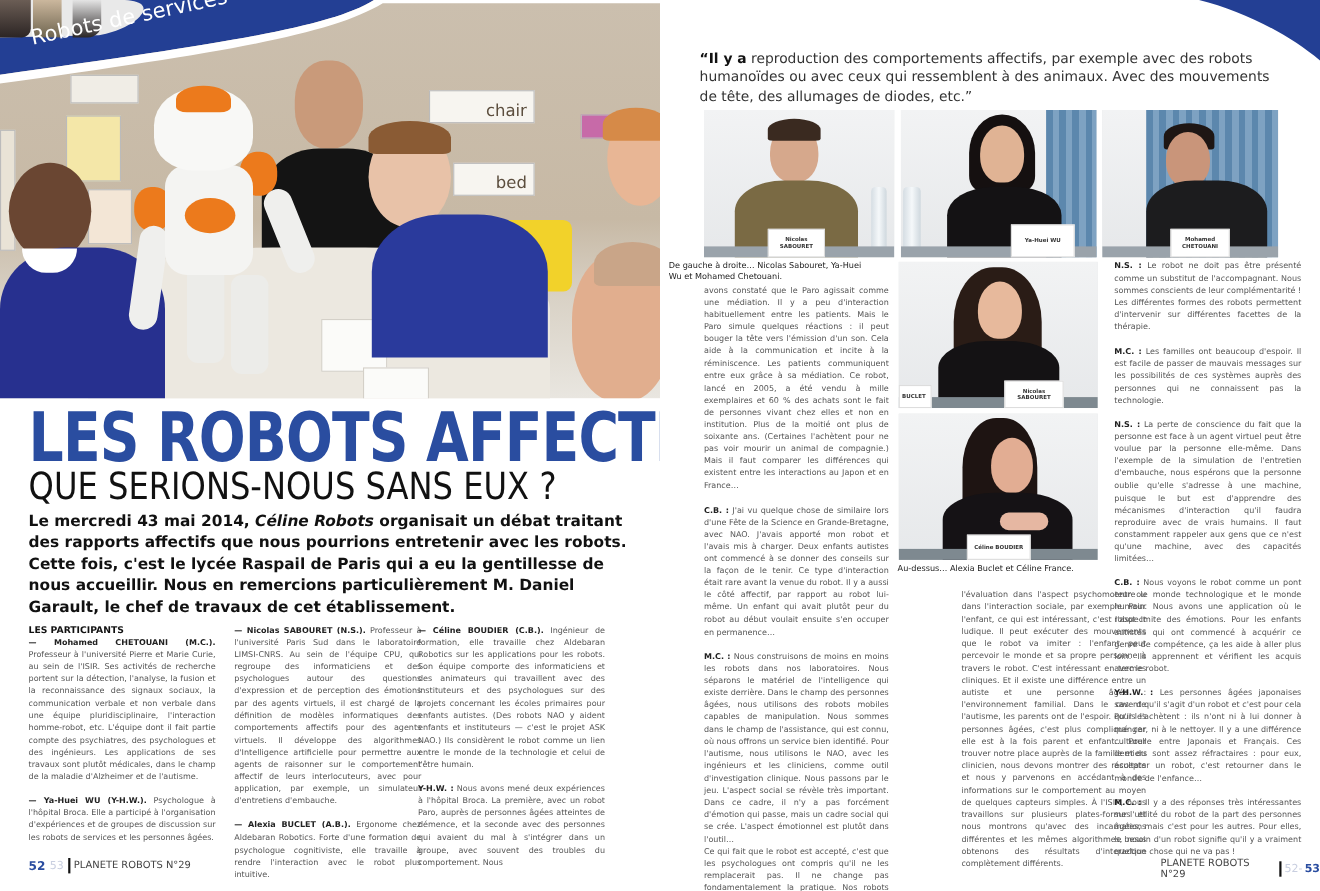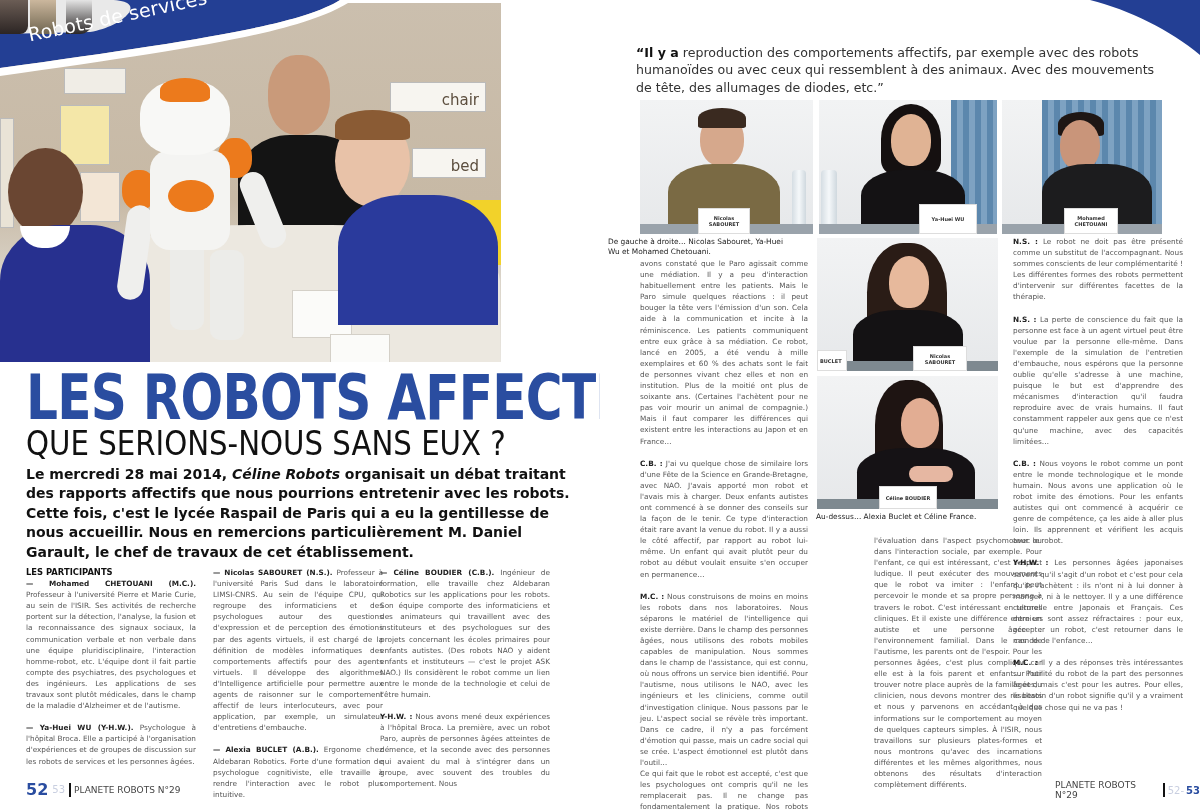--- a/index.html
+++ b/index.html
@@ -4,21 +4,21 @@
 <style>
   * { box-sizing: border-box; margin: 0; padding: 0; }
   html, body { width: 1200px; height: 810px; overflow: hidden; background: #fff; }
   body { font-family: "DejaVu Sans", sans-serif; color: #333; position: relative; }
 
   .spread { position: absolute; left: 0; top: 0; width: 1200px; height: 810px; }
   .page-left { position: absolute; left: 0; top: 0; width: 600px; height: 810px; background: #fff; }
   .page-right { position: absolute; left: 600px; top: 0; width: 600px; height: 810px; background: #fff; }
 
   
-  .hero { position: absolute; left: 0; top: 0; width: 501px; height: 362px; overflow: hidden;
+  .hero { position: absolute; left: 0; top: 0; width: 600px; height: 362px; overflow: hidden;
           background: linear-gradient(180deg, #cbbfae 0%, #c7b9a5 55%, #d9d2c6 75%, #e9e6e0 100%); }
   .hero .wall-card { position: absolute; background: #f7f5f0; border: 1px solid #bbb; }
   .hero .chair-card { left: 390px; top: 82px; width: 96px; height: 30px; }
   .hero .bed-card { left: 412px; top: 148px; width: 74px; height: 30px; }
   .hero .card-text { position: absolute; right: 6px; bottom: 2px; font-family: "DejaVu Sans", sans-serif; font-size: 15px; color: #5c4e3e; }
   .hero .small-card { position: absolute; background: #f0ede6; border: 1px solid #bbb; }
   .hero .table { position: absolute; left: 80px; top: 225px; width: 420px; height: 140px; background: #ece8e0; border-radius: 40% 40% 0 0; }
   .hero .paper { position: absolute; background: #fbfbf9; border: 1px solid #d4d0c8; }
 
   
@@ -57,21 +57,21 @@
   .col-l1 { left: 26px; top: 567px; width: 170px; }
   .col-l2 { left: 213px; top: 567px; width: 170px; }
   .col-l3 { left: 380px; top: 567px; width: 170px; }
 
   .col-r1 { left: 640px; top: 258px; width: 168px; }
   .col-r2 { left: 826px; top: 535px; width: 168px; margin-left: 48px; }
   .col-r3 { left: 1013px; top: 236px; width: 170px; }
 
   
   .folio-left { position: absolute; left: 26px; top: 780px; font-family: "DejaVu Sans", sans-serif; font-size: 9px; color: #444; display: flex; align-items: center; }
-  .folio-left .pnum { font-weight: bold; color: #2a4da0; font-size: 16px; margin-right: 4px; }
+  .folio-left .pnum { font-weight: bold; color: #2a4da0; font-size: 11px; margin-right: 4px; }
   .folio-left .pnum-faint { color: #c9cfe0; font-size: 10px; margin-right: 4px; }
   .folio-bar { display: inline-block; width: 2px; height: 14px; background: #111; margin-right: 3px; }
   .folio-right { position: absolute; left: 1055px; top: 780px; font-family: "DejaVu Sans", sans-serif; font-size: 9px; color: #444; display: flex; align-items: center; }
   .folio-right .pnum { font-weight: bold; color: #2a4da0; font-size: 10px; margin-left: 2px; }
   .folio-right .pnum-faint { color: #c9cfe0; font-size: 10px; margin-left: 3px; }
 
   
   .corner-swoosh { position: absolute; left: 1090px; top: 0; }
   .pull-quote { position: absolute; left: 636px; top: 44px; width: 520px; font-family: "DejaVu Sans", sans-serif; font-size: 12.6px; line-height: 17.4px; color: #333; }
   .pull-quote b { color: #111; }
@@ -151,21 +151,21 @@
       <div class="thumb" style="left:30px;width:26px;background:linear-gradient(180deg,#cbb79d,#6f6550);"></div>
       <div class="thumb" style="left:66px;width:26px;background:linear-gradient(180deg,#e4e4e4,#2a2626);border-radius:0 0 12px 0;"></div>
       <div class="banner-title">Robots de services</div>
     </div>
 
     <div class="headline">
       <span>LES ROBOTS AFFECTIFS</span>
     </div>
     <div class="subhead">QUE SERIONS-NOUS SANS EUX ?</div>
 
-    <div class="standfirst"><span>Le mercredi 28 mai 2014, </span><em>Céline Robots</em><span> organisait un débat traitant des rapports affectifs que nous pourrions entretenir avec les robots. Cette fois, c'est le lycée Raspail de Paris qui a eu la gentillesse de nous accueillir. Nous en remercions particulièrement M. Daniel Garault, le chef de travaux de cet établissement.</span></div>
+    <div class="standfirst"><span>Le mercredi 43 mai 2014, </span><em>Céline Robots</em><span> organisait un débat traitant des rapports affectifs que nous pourrions entretenir avec les robots. Cette fois, c'est le lycée Raspail de Paris qui a eu la gentillesse de nous accueillir. Nous en remercions particulièrement M. Daniel Garault, le chef de travaux de cet établissement.</span></div>
 
     <div class="col col-l1">
       <p class="section-label">LES PARTICIPANTS</p>
       <p><b>— Mohamed CHETOUANI (M.C.).</b><span> Professeur à l'université Pierre et Marie Curie, au sein de l'ISIR. Ses activités de recherche portent sur la détection, l'analyse, la fusion et la reconnaissance des signaux sociaux, la communication verbale et non verbale dans une équipe pluridisciplinaire, l'interaction homme-robot, etc. L'équipe dont il fait partie compte des psychiatres, des psychologues et des ingénieurs. Les applications de ses travaux sont plutôt médicales, dans le champ de la maladie d'Alzheimer et de l'autisme.</span></p>
       <p><b>— Ya-Huei WU (Y-H.W.).</b><span> Psychologue à l'hôpital Broca. Elle a participé à l'organisation d'expériences et de groupes de discussion sur les robots de services et les personnes âgées.</span></p>
     </div>
 
     <div class="col col-l2">
       <p><b>— Nicolas SABOURET (N.S.).</b><span> Professeur à l'université Paris Sud dans le laboratoire LIMSI-CNRS. Au sein de l'équipe CPU, qui regroupe des informaticiens et des psychologues autour des questions d'expression et de perception des émotions par des agents virtuels, il est chargé de la définition de modèles informatiques des comportements affectifs pour des agents virtuels. Il développe des algorithmes d'Intelligence artificielle pour permettre aux agents de raisonner sur le comportement affectif de leurs interlocuteurs, avec pour application, par exemple, un simulateur d'entretiens d'embauche.</span></p>
       <p><b>— Alexia BUCLET (A.B.).</b><span> Ergonome chez Aldebaran Robotics. Forte d'une formation de psychologue cognitiviste, elle travaille à rendre l'interaction avec le robot plus intuitive.</span></p>
@@ -253,20 +253,21 @@
     <p style="margin-bottom:0;"><b>M.C. :</b><span> Nous construisons de moins en moins les robots dans nos laboratoires. Nous séparons le matériel de l'intelligence qui existe derrière. Dans le champ des personnes âgées, nous utilisons des robots mobiles capables de manipulation. Nous sommes dans le champ de l'assistance, qui est connu, où nous offrons un service bien identifié. Pour l'autisme, nous utilisons le NAO, avec les ingénieurs et les cliniciens, comme outil d'investigation clinique. Nous passons par le jeu. L'aspect social se révèle très important. Dans ce cadre, il n'y a pas forcément d'émotion qui passe, mais un cadre social qui se crée. L'aspect émotionnel est plutôt dans l'outil…</span></p>
     <p>Ce qui fait que le robot est accepté, c'est que les psychologues ont compris qu'il ne les remplacerait pas. Il ne change pas fondamentalement la pratique. Nos robots servent à faire de</p>
   </div>
 
   <div class="col col-r2">
     <p>l'évaluation dans l'aspect psychomoteur ou dans l'interaction sociale, par exemple. Pour l'enfant, ce qui est intéressant, c'est l'aspect ludique. Il peut exécuter des mouvements que le robot va imiter : l'enfant peut percevoir le monde et sa propre personne à travers le robot. C'est intéressant en termes cliniques. Et il existe une différence entre un autiste et une personne âgée : l'environnement familial. Dans le cas de l'autisme, les parents ont de l'espoir. Pour les personnes âgées, c'est plus compliqué car elle est à la fois parent et enfant… Pour trouver notre place auprès de la famille et du clinicien, nous devons montrer des résultats et nous y parvenons en accédant à des informations sur le comportement au moyen de quelques capteurs simples. À l'ISIR, nous travaillons sur plusieurs plates-formes et nous montrons qu'avec des incarnations différentes et les mêmes algorithmes, nous obtenons des résultats d'interaction complètement différents.</p>
   </div>
 
   <div class="col col-r3">
     <p><b>N.S. :</b><span> Le robot ne doit pas être présenté comme un substitut de l'accompagnant. Nous sommes conscients de leur complémentarité ! Les différentes formes des robots permettent d'intervenir sur différentes facettes de la thérapie.</span></p>
+    <p><b>M.C. :</b><span> Les familles ont beaucoup d'espoir. Il est facile de passer de mauvais messages sur les possibilités de ces systèmes auprès des personnes qui ne connaissent pas la technologie.</span></p>
     <p><b>N.S. :</b><span> La perte de conscience du fait que la personne est face à un agent virtuel peut être voulue par la personne elle-même. Dans l'exemple de la simulation de l'entretien d'embauche, nous espérons que la personne oublie qu'elle s'adresse à une machine, puisque le but est d'apprendre des mécanismes d'interaction qu'il faudra reproduire avec de vrais humains. Il faut constamment rappeler aux gens que ce n'est qu'une machine, avec des capacités limitées…</span></p>
     <p><b>C.B. :</b><span> Nous voyons le robot comme un pont entre le monde technologique et le monde humain. Nous avons une application où le robot imite des émotions. Pour les enfants autistes qui ont commencé à acquérir ce genre de compétence, ça les aide à aller plus loin. Ils apprennent et vérifient les acquis avec le robot.</span></p>
     <p><b>Y-H.W. :</b><span> Les personnes âgées japonaises savent qu'il s'agit d'un robot et c'est pour cela qu'ils l'achètent : ils n'ont ni à lui donner à manger, ni à le nettoyer. Il y a une différence culturelle entre Japonais et Français. Ces derniers sont assez réfractaires : pour eux, accepter un robot, c'est retourner dans le monde de l'enfance…</span></p>
     <p><b>M.C. :</b><span> Il y a des réponses très intéressantes sur l'utilité du robot de la part des personnes âgées, mais c'est pour les autres. Pour elles, le besoin d'un robot signifie qu'il y a vraiment quelque chose qui ne va pas !</span></p>
   </div>
 
   <div class="folio-right">
     <span>PLANETE ROBOTS N°29</span>
     <span class="folio-bar" style="margin-left:3px;margin-right:0;"></span>
     <span class="pnum-faint">52-</span>

